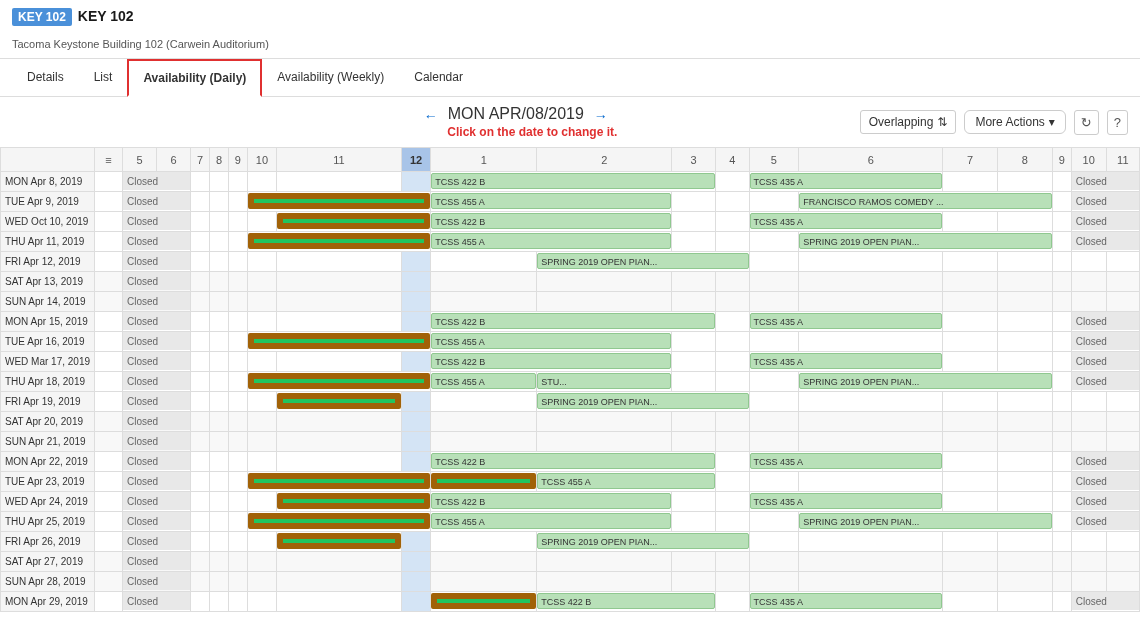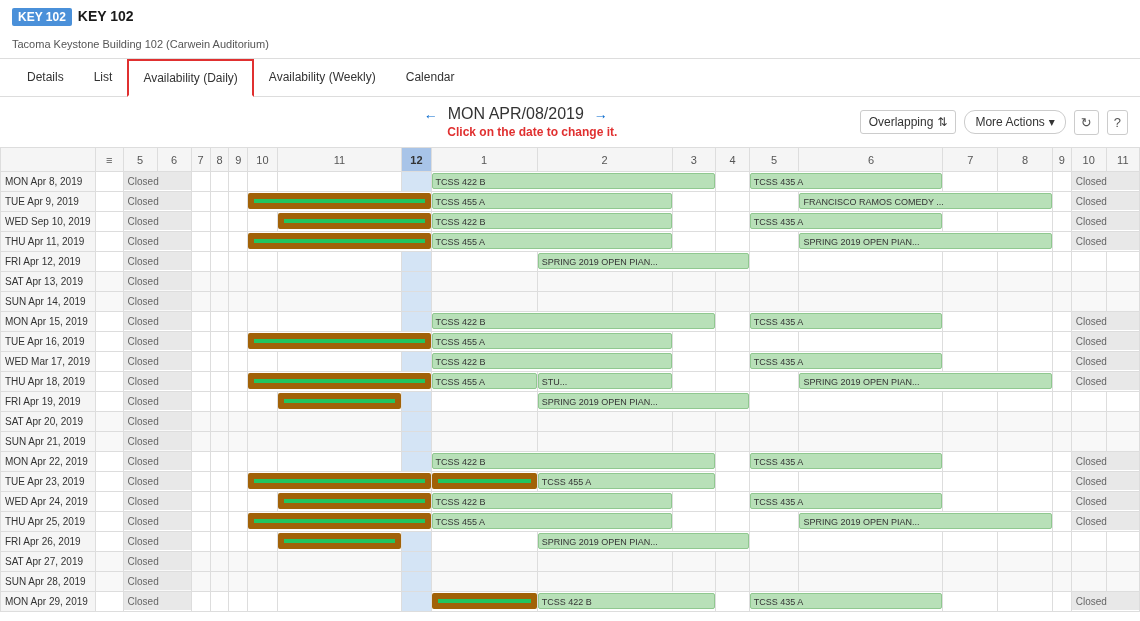--- a/index.html
+++ b/index.html
@@ -5,31 +5,31 @@
     * { box-sizing: border-box; margin: 0; padding: 0; }
     body { font-family: Arial, sans-serif; font-size: 11px; background: #fff; color: #333; }
 
     .header { padding: 8px 12px; border-bottom: 1px solid #ddd; }
     .header-title { font-weight: bold; font-size: 14px; color: #1a1a1a; display: flex; align-items: flex-start; gap: 6px; }
     .key-badge { background: #4a90d9; color: white; padding: 2px 6px; font-size: 12px; border-radius: 2px; }
     .header-subtitle { color: #555; font-size: 11px; margin-top: 12px; }
 
     .tabs { display: flex; padding: 0 12px; border-bottom: 1px solid #ddd; gap: 0; }
     .tab { padding: 10px 14px; cursor: pointer; color: #333; font-size: 12px; border: 1px solid transparent; margin-bottom: -1px; }
-    .tab.active { border: 2px solid #e03030; border-bottom: 2px solid #fff; color: #333; font-weight: normal; background: #fff; }
+    .tab.active { border: 2px solid #e03030; border-bottom: 2px solid #fff; color: #333; font-weight: bold; background: #fff; }
 
     .toolbar { display: flex; align-items: center; justify-content: space-between; padding: 8px 12px; }
     .toolbar-center { display: flex; flex-direction: column; align-items: center; gap: 2px; }
     .nav-row { display: flex; align-items: center; gap: 10px; }
     .nav-arrow { cursor: pointer; color: #0066cc; font-size: 14px; text-decoration: none; }
     .nav-date { font-weight: normal; color: #333; font-size: 16px; }
     .click-hint { color: #e03030; font-weight: bold; font-size: 12px; margin-left: 33px; }
     .toolbar-right { display: flex; align-items: center; gap: 8px; }
     .select-box { border: 1px solid #ccc; padding: 4px 8px; font-size: 12px; border-radius: 3px; background: #fff; cursor: pointer; display: flex; align-items: center; gap: 4px; }
-    .more-actions-btn { border: 1px solid #ccc; padding: 4px 10px; font-size: 12px; border-radius: 11px; background: #fff; cursor: pointer; display: flex; align-items: center; gap: 4px; }
+    .more-actions-btn { border: 1px solid #ccc; padding: 4px 10px; font-size: 12px; border-radius: 6px; background: #fff; cursor: pointer; display: flex; align-items: center; gap: 4px; }
     .icon-btn { border: 1px solid #ccc; padding: 4px 6px; border-radius: 3px; background: #fff; cursor: pointer; font-size: 13px; color: #555; }
 
     .calendar-wrap { overflow-x: auto; overflow-y: auto; max-height: 480px; }
     .calendar-table { border-collapse: collapse; width: 100%; min-width: 1100px; }
     .calendar-table th, .calendar-table td { border: 1px solid #ddd; }
 
     .col-label { width: 90px; min-width: 90px; }
     .col-icon { width: 28px; min-width: 28px; }
 
     .header-row th { background: #f5f5f5; text-align: center; font-weight: normal; font-size: 11px; padding: 3px 2px; color: #555; height: 24px; }
@@ -159,21 +159,21 @@
           <td></td>
           <td></td>
           <td></td>
           <td colspan="3" class="td-event"><span class="event-block event-green">FRANCISCO RAMOS COMEDY ...</span></td>
           <td></td>
           <td colspan="2" class="td-closed">
             <span class="closed-block">Closed</span>
           </td>
         </tr>
         <tr class="data-row">
-          <td class="row-label">WED Sep 10, 2019</td>
+          <td class="row-label">WED Oct 10, 2019</td>
           <td></td>
           <td colspan="2" class="td-closed">
             <span class="closed-block">Closed</span>
           </td>
           <td></td>
           <td></td>
           <td></td>
           <td></td>
           <td colspan="2" class="td-event"><span class="event-block event-teal">SPRING 20...</span></td>
           <td colspan="2" class="td-event"><span class="event-block event-green">TCSS 422 B</span></td>

